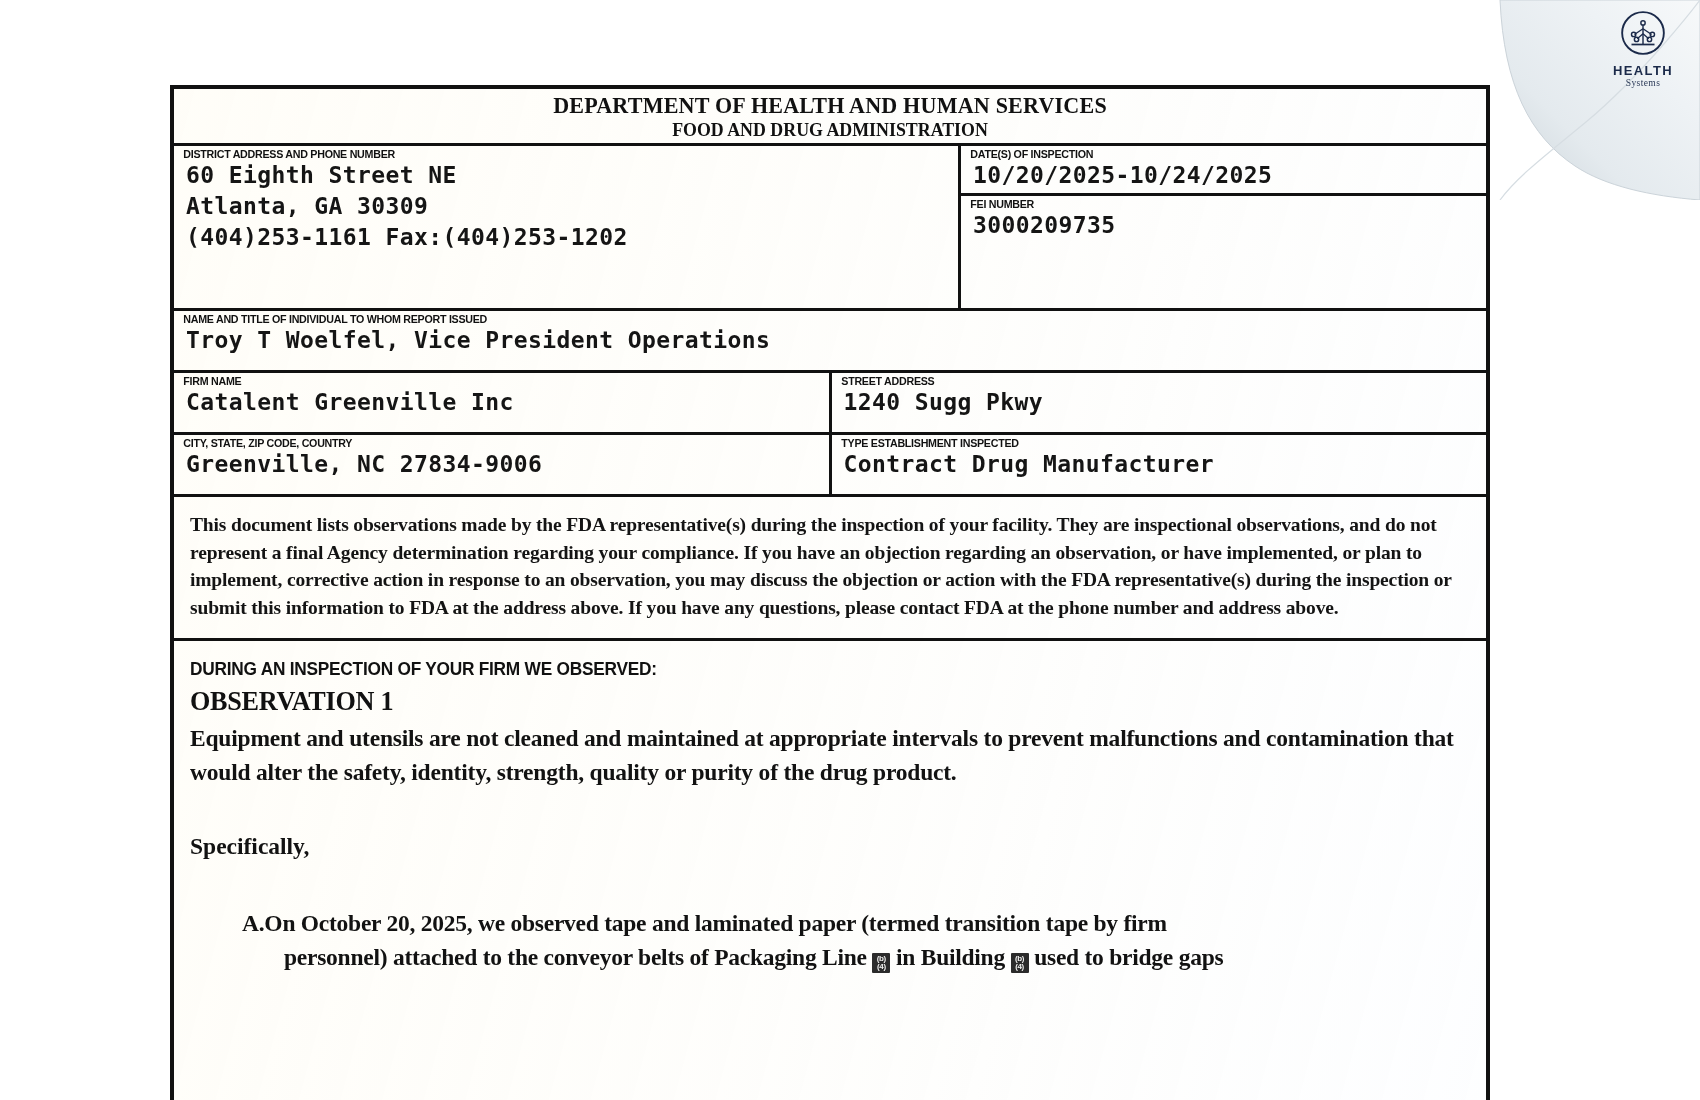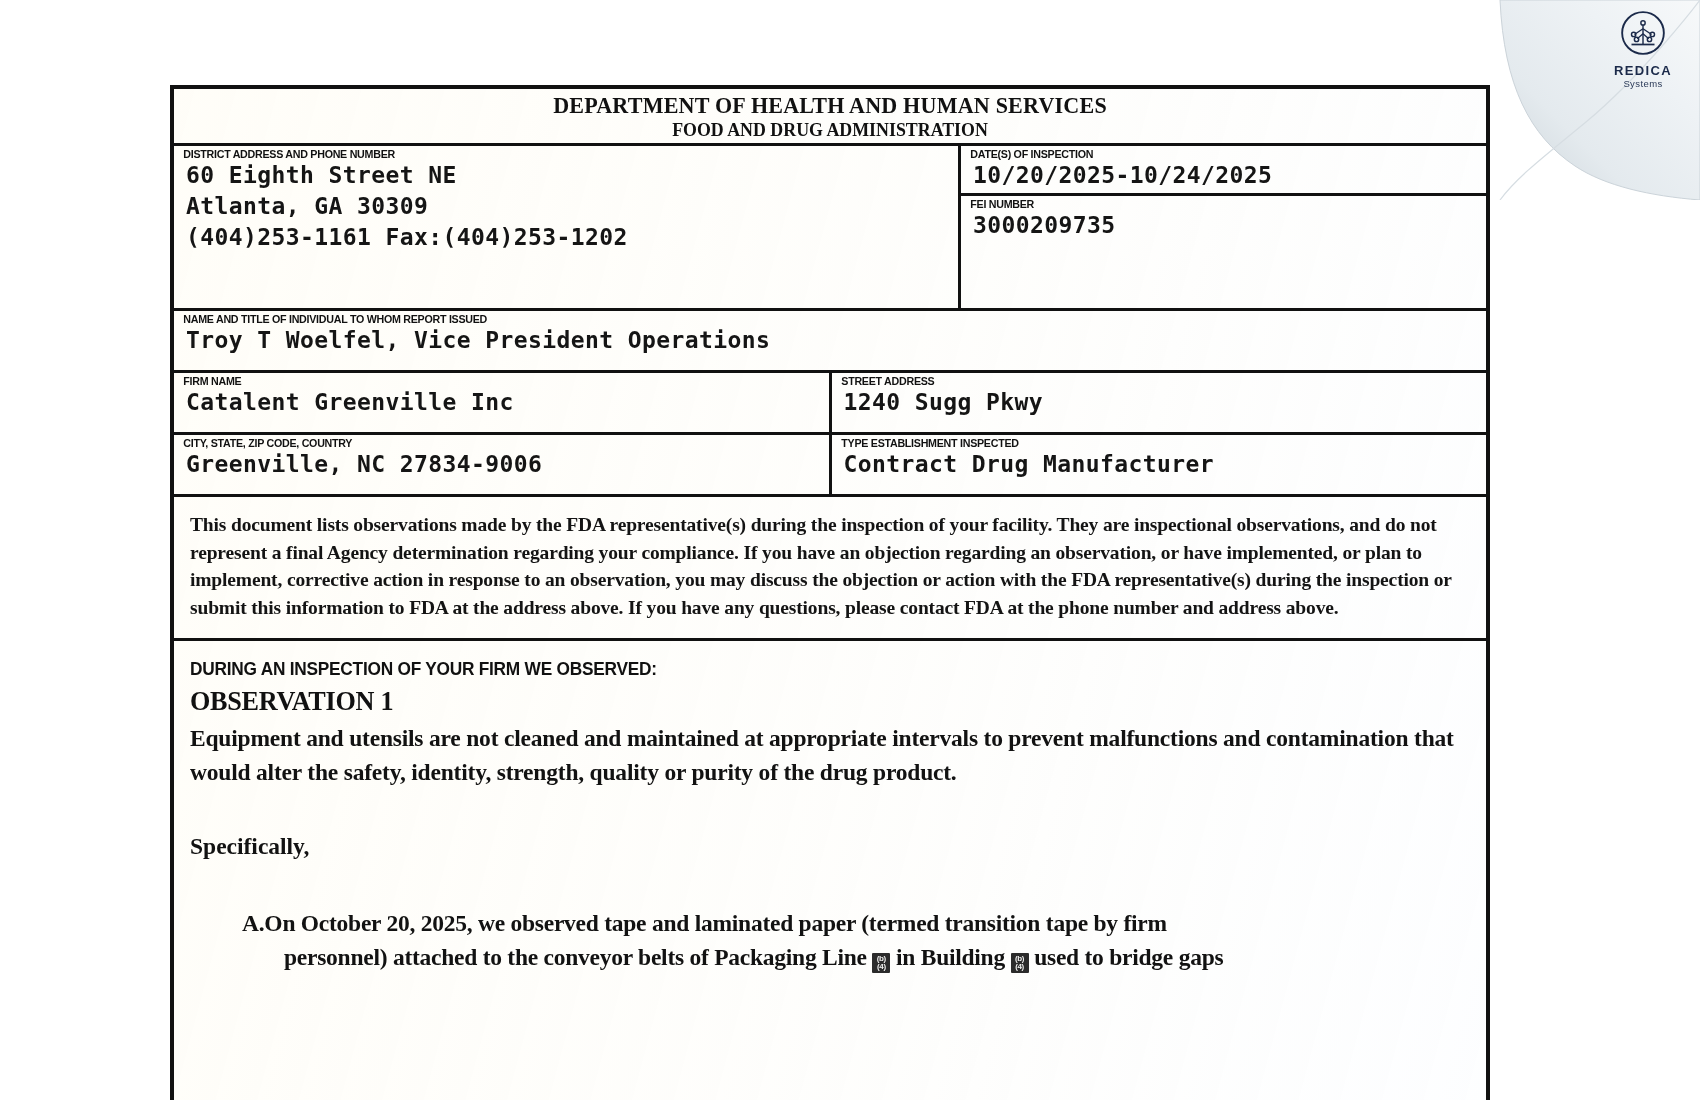--- a/index.html
+++ b/index.html
@@ -201,21 +201,21 @@
   }
   .logo-name {
     font-family: "Liberation Sans", "DejaVu Sans", sans-serif;
     font-weight: bold;
     font-size: 13px;
     letter-spacing: 1.4px;
     color: #1b2a4a;
     margin-top: 3px;
   }
   .logo-sub {
-    font-family: Liberation Sans, sans-serif;
+    font-family: Liberation Serif, serif;
     font-size: 9.5px;
     letter-spacing: 0.4px;
     color: #2b3a58;
     margin-top: 0px;
   }
 
   
   .scan-tint {
     position: absolute;
     inset: 0;
@@ -327,17 +327,17 @@
       <line x1="32" y1="26" x2="44" y2="34" stroke="#1b2a4a" stroke-width="1.8"></line>
       <line x1="32" y1="33" x2="24" y2="40" stroke="#1b2a4a" stroke-width="1.8"></line>
       <line x1="32" y1="33" x2="40" y2="40" stroke="#1b2a4a" stroke-width="1.8"></line>
       <circle cx="32" cy="18" r="3" fill="none" stroke="#1b2a4a" stroke-width="2"></circle>
       <circle cx="19" cy="34" r="3" fill="none" stroke="#1b2a4a" stroke-width="2"></circle>
       <circle cx="45" cy="34" r="3" fill="none" stroke="#1b2a4a" stroke-width="2"></circle>
       <circle cx="23" cy="41" r="3" fill="none" stroke="#1b2a4a" stroke-width="2"></circle>
       <circle cx="41" cy="41" r="3" fill="none" stroke="#1b2a4a" stroke-width="2"></circle>
       <line x1="16" y1="48" x2="48" y2="48" stroke="#1b2a4a" stroke-width="2.4"></line>
     </svg>
-    <div class="logo-name">REDICA</div>
+    <div class="logo-name">HEALTH</div>
     <div class="logo-sub">Systems</div>
   </div>
 
 </div>
 
 </body></html>

